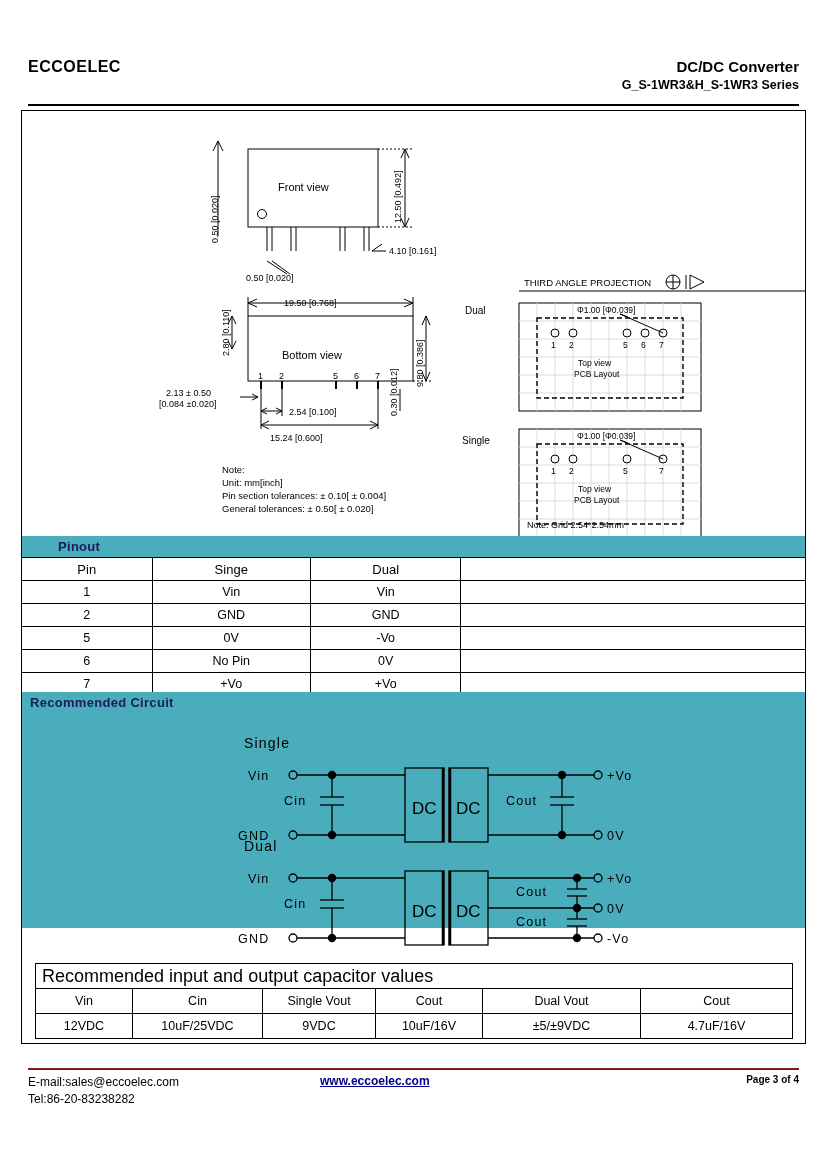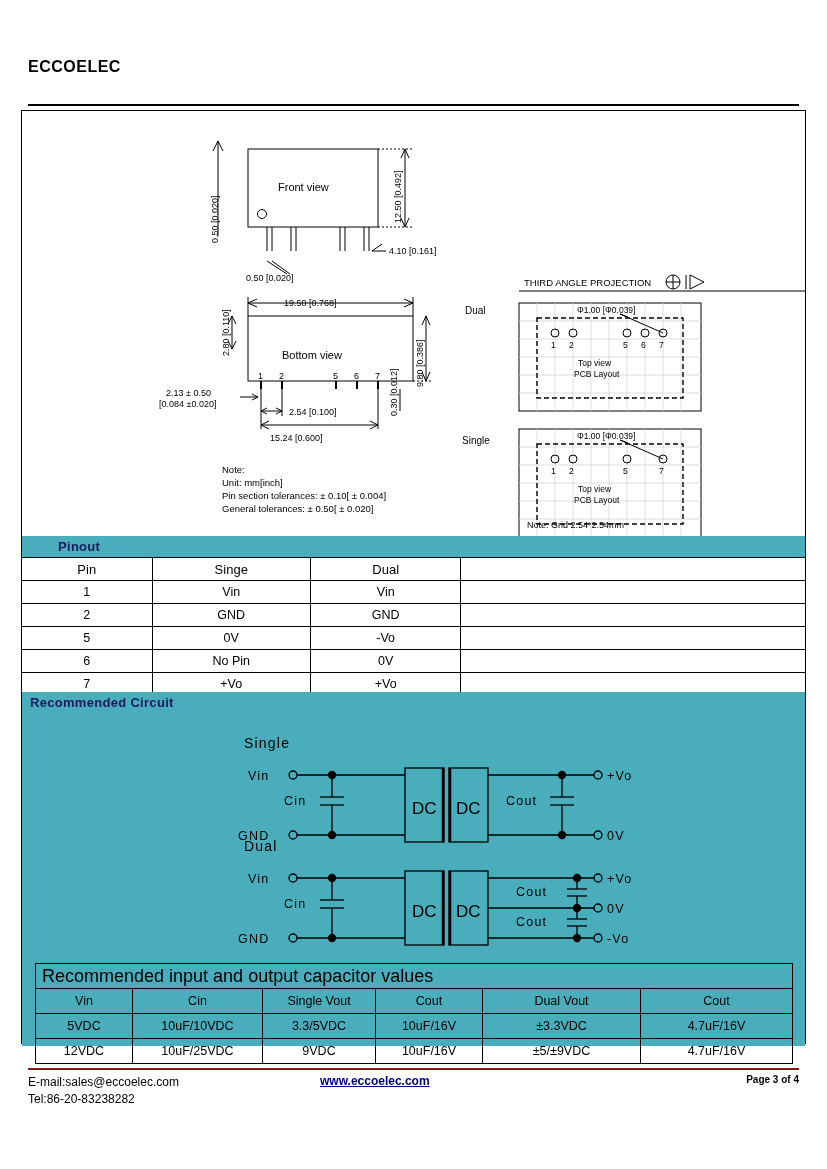--- a/index.html
+++ b/index.html
@@ -39,21 +39,21 @@
   .pinout-tbl{position:absolute;left:0;top:446px;width:783px;font-size:12.5px;}
   .pinout-tbl td{border:1px solid #000;height:22px;text-align:center;padding:0;}
   .pinout-tbl td.c1{width:130px;}
   .pinout-tbl td.c2{width:158px;}
   .pinout-tbl td.c3{width:150px;}
   .pinout-tbl td.c4{width:345px;border-right:none;}
   .pinout-tbl tr:first-child td{font-size:13px;}
   .pinout-tbl td:first-child{border-left:none;}
 
   
-  .circuit{position:absolute;left:0;top:602px;width:783px;height:354px;}
+  .circuit{position:absolute;left:0;top:602px;width:783px;height:236px;}
 
   
   .cap-wrap{position:absolute;left:13px;top:852px;width:758px;}
   .cap-tbl{width:758px;font-size:12.5px;}
   .cap-tbl td{border:1px solid #000;height:22px;text-align:center;}
   .cap-tbl td.title{text-align:left;padding-left:6px;font-size:18px;}
 
   
   .foot-rule{position:absolute;left:28px;top:1068px;width:771px;height:2px;background:#7b1d1d;}
   .foot{position:absolute;left:28px;top:1074px;width:771px;font-size:12px;}
@@ -64,20 +64,24 @@
   
   svg text{font-family:"Liberation Sans", sans-serif;}
 </style>
 </head>
 <body>
 
 <div class="page">
 
   <div class="hdr">
     <div class="brand">ECCOELEC</div>
+    <div class="hdr-right">
+      <div class="hdr-title">DC/DC Converter</div>
+      <div class="hdr-sub">G_S-1WR3&amp;H_S-1WR3  Series</div>
+    </div>
   </div>
   <div class="hdr-rule"></div>
 
   <div class="body-box">
 
     <div class="draw">
       <svg width="783" height="425" viewBox="0 0 783 425">
         <g stroke="#000" fill="none" stroke-width="1">
 
           <rect x="226" y="38" width="130" height="78"></rect>
@@ -438,28 +442,20 @@
         </tr>
         <tr>
           <td style="width:94px">Vin</td>
           <td style="width:127px">Cin</td>
           <td style="width:110px">Single Vout</td>
           <td style="width:104px">Cout</td>
           <td style="width:155px">Dual Vout</td>
           <td>Cout</td>
         </tr>
         <tr>
-          <td>5VDC</td>
-          <td>10uF/10VDC</td>
-          <td>3.3/5VDC</td>
-          <td>10uF/16V</td>
-          <td>±3.3VDC</td>
-          <td>4.7uF/16V</td>
-        </tr>
-        <tr>
           <td>12VDC</td>
           <td>10uF/25VDC</td>
           <td>9VDC</td>
           <td>10uF/16V</td>
           <td>±5/±9VDC</td>
           <td>4.7uF/16V</td>
         </tr>
       </tbody>
         </table>
     </div>

